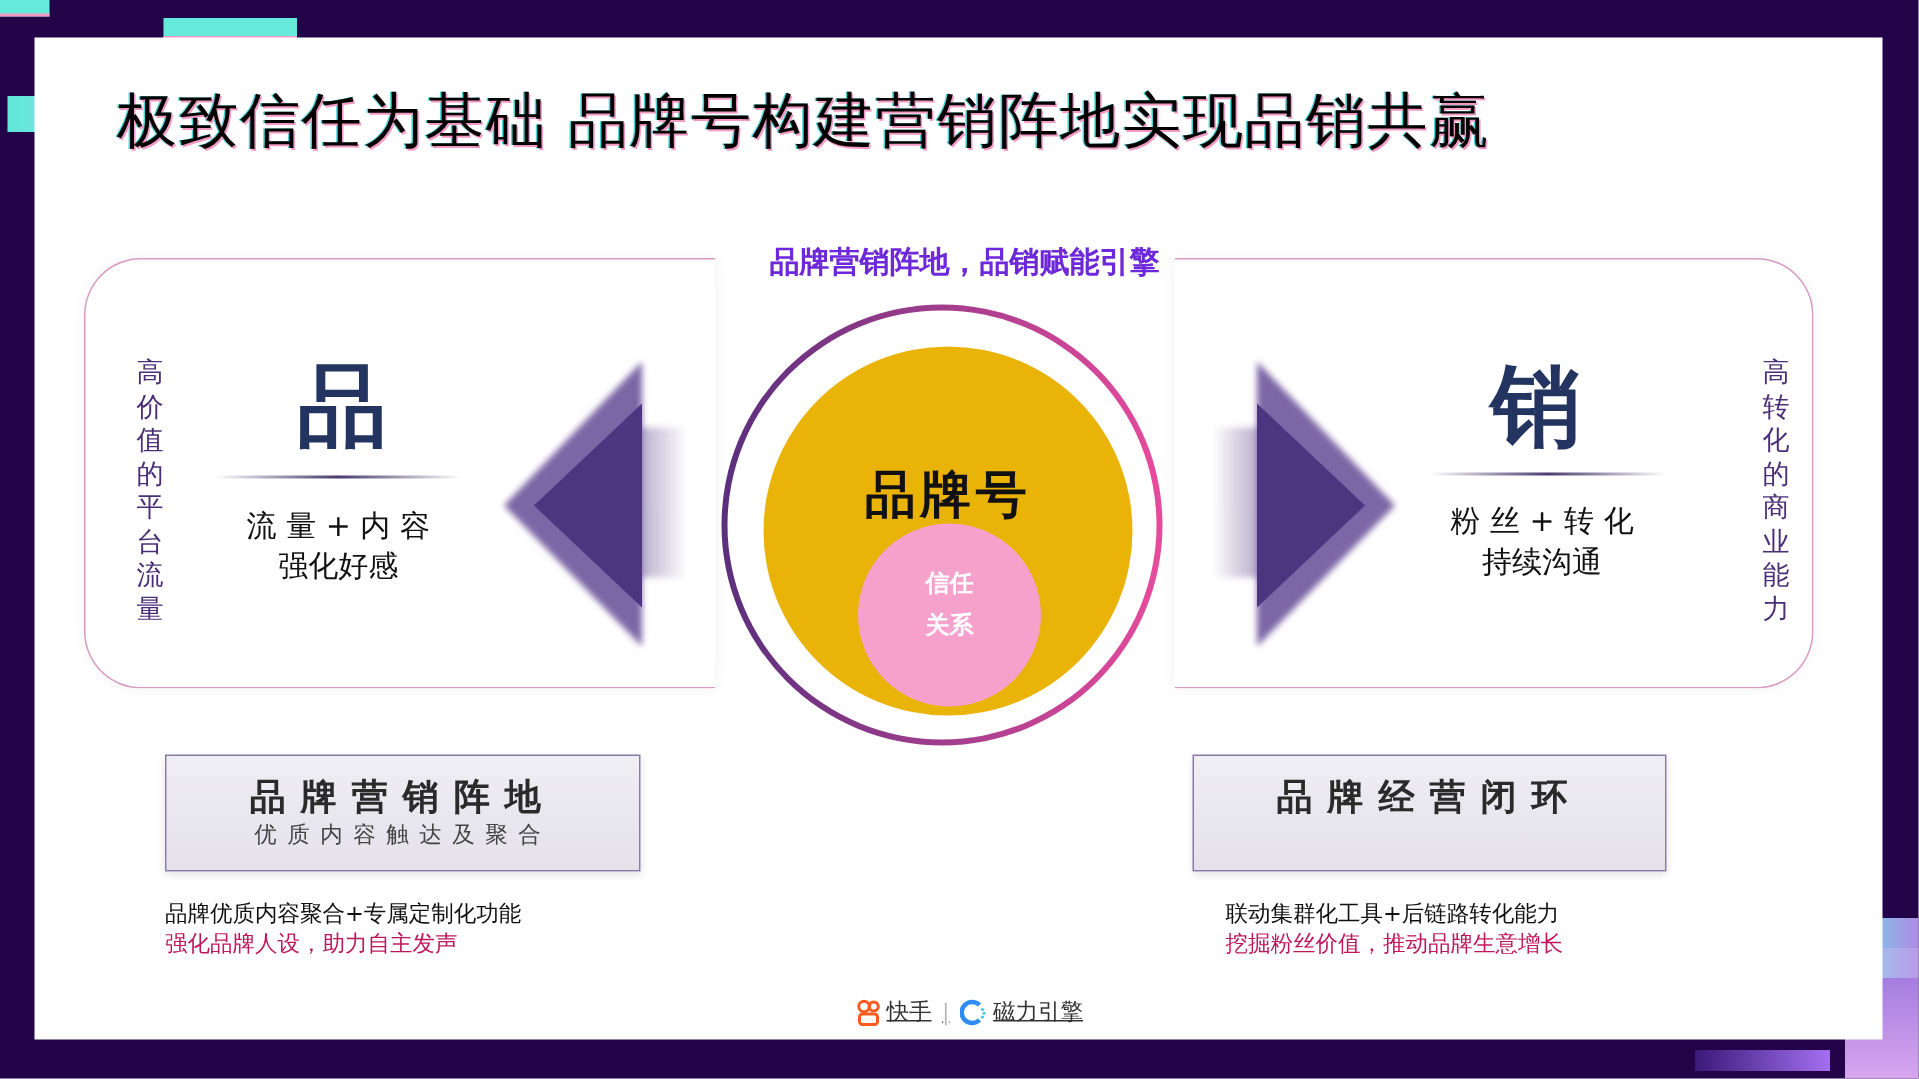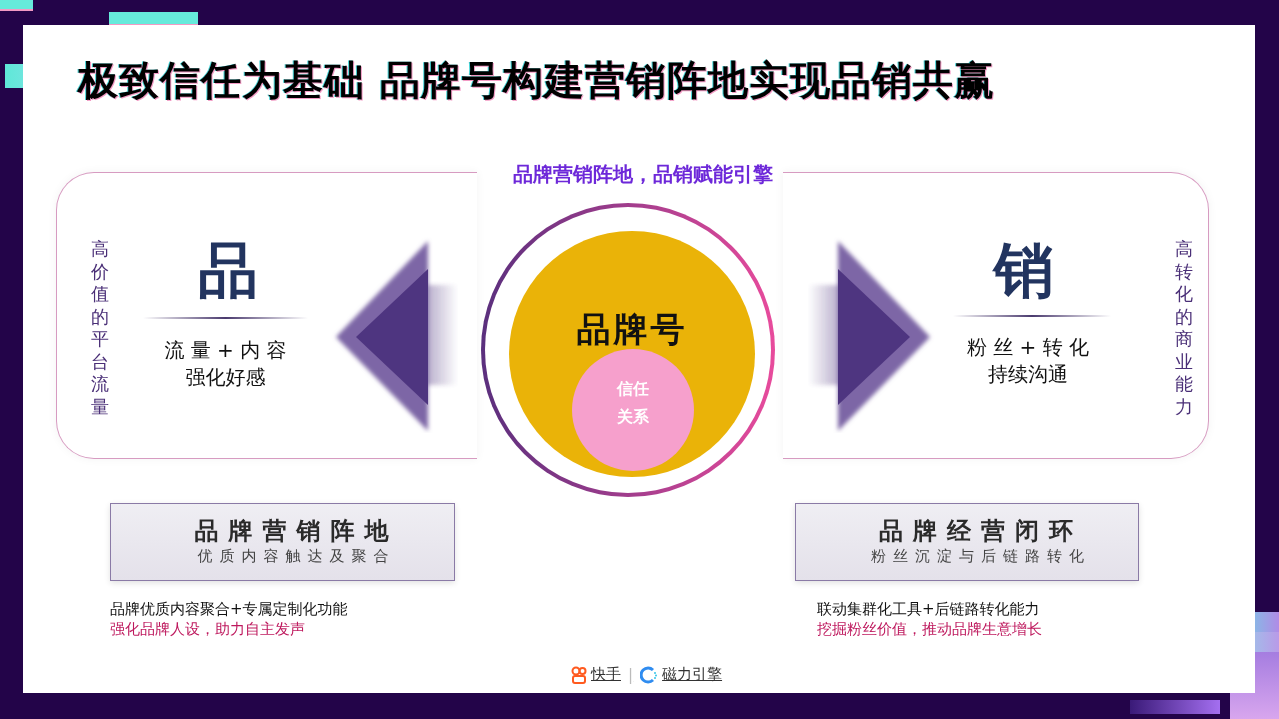--- a/index.html
+++ b/index.html
@@ -1,35 +1,35 @@
 <!DOCTYPE html>
 <html><head>
 <meta charset="utf-8">
 <style>
   html,body{margin:0;padding:0;}
   body{width:1279px;height:719px;background:#230449;position:relative;overflow:hidden;font-family:"DejaVu Sans","Liberation Sans",sans-serif;}
   .deco{position:absolute;}
   .slide{position:absolute;left:23px;top:25px;width:1232px;height:668px;background:#ffffff;}
-  .title{position:absolute;left:55px;top:28px;font-size:40px;font-weight:700;color:#000;letter-spacing:1px;white-space:nowrap;text-shadow:1px 1px 0 #f29ac4,-1px 0 0 #4ad6d8;}
+  .title{position:absolute;left:55px;top:28px;font-size:40px;font-weight:400;color:#000;letter-spacing:1px;white-space:nowrap;text-shadow:1px 1px 0 #f29ac4,-1px 0 0 #4ad6d8;}
   .subtitle{position:absolute;left:4px;width:1232px;top:136px;text-align:center;font-size:20px;font-weight:bold;color:#6d28d9;}
   .panel{position:absolute;top:147px;height:285px;border:1.5px solid #d79bc1;background:#fff;box-shadow:0 0 10px rgba(0,0,0,0.05);}
   .panel-left{left:33px;width:420px;border-radius:38px 0 0 38px;border-right:none;}
   .panel-right{left:760px;width:425px;border-radius:0 38px 38px 0;border-left:none;}
   .vtext{position:absolute;width:22px;font-size:18px;line-height:22.5px;color:#4a2f77;text-align:center;}
   .big{position:absolute;font-size:60px;font-weight:900;color:#22345f;text-align:center;}
   .rule{position:absolute;height:2px;background:linear-gradient(90deg,transparent,#4a3a6e 50%,transparent);}
   .desc{position:absolute;font-size:20px;color:#111;text-align:center;line-height:27px;}
   .arrow{position:absolute;}
   .circle-outer{position:absolute;left:458px;top:178px;width:294px;height:294px;border-radius:50%;background:linear-gradient(90deg,#5a2f7d,#e84b9c);}
   .circle-inner-white{position:absolute;left:4px;top:4px;width:286px;height:286px;border-radius:50%;background:#fff;}
   .circle-gray{position:absolute;left:24px;top:24px;width:246px;height:246px;border-radius:50%;background:#eab308;overflow:hidden;}
   .circle-title{position:absolute;left:0;width:246px;top:76px;text-align:center;font-size:34px;font-weight:900;color:#111;letter-spacing:3px;}
   .circle-pink{position:absolute;left:63px;top:118px;width:122px;height:122px;border-radius:50%;background:#f6a0cc;}
   .pink-text{position:absolute;left:0;width:122px;top:26px;text-align:center;color:#fff;font-size:16px;font-weight:bold;line-height:28px;}
-  .box{position:absolute;top:478px;height:76px;background:linear-gradient(#efeef3,#e4e1ea);border:1.5px solid #8a7aa6;box-shadow:0 2px 6px rgba(0,0,0,0.12);text-align:center;padding-left:28px;}
+  .box{position:absolute;top:478px;height:76px;background:linear-gradient(#efeef3,#e4e1ea);border:1.5px solid #8a7aa6;box-shadow:0 2px 6px rgba(0,0,0,0.12);text-align:center;}
   .box-title{font-size:24px;font-weight:900;color:#2a2a2a;letter-spacing:10px;margin-top:12px;line-height:30px;}
   .box-sub{font-size:15px;color:#444;letter-spacing:7px;line-height:20px;}
   .note{position:absolute;top:574px;text-align:left;font-size:15px;line-height:20px;}
   .note .dark{color:#111;}
   .note .red{color:#be185d;}
   .footer{position:absolute;left:548px;top:640px;font-size:15px;color:#333;white-space:nowrap;display:flex;align-items:center;gap:4px;text-decoration:underline;}
 </style>
 </head>
 <body>
 
@@ -109,21 +109,20 @@
     <div class="box-title">品牌营销阵地</div>
     <div class="box-sub">优质内容触达及聚合</div>
   </div>
   <div class="note" style="left:87px;width:315px;">
     <div class="dark">品牌优质内容聚合+专属定制化功能</div>
     <div class="red">强化品牌人设，助力自主发声</div>
   </div>
 
   <div class="box" style="left:772px;width:314px;">
     <div class="box-title">品牌经营闭环</div>
-    <div class="box-sub">粉丝沉淀与后链路转化</div>
   </div>
   <div class="note" style="left:794px;width:314px;">
     <div class="dark">联动集群化工具+后链路转化能力</div>
     <div class="red">挖掘粉丝价值，推动品牌生意增长</div>
   </div>
 
   <div class="footer">
     <svg width="16" height="18">
       <circle cx="5" cy="5" r="3.5" fill="none" stroke="#ff5a1f" stroke-width="2"></circle>
       <circle cx="11.5" cy="5" r="3" fill="none" stroke="#ff5a1f" stroke-width="2"></circle>

